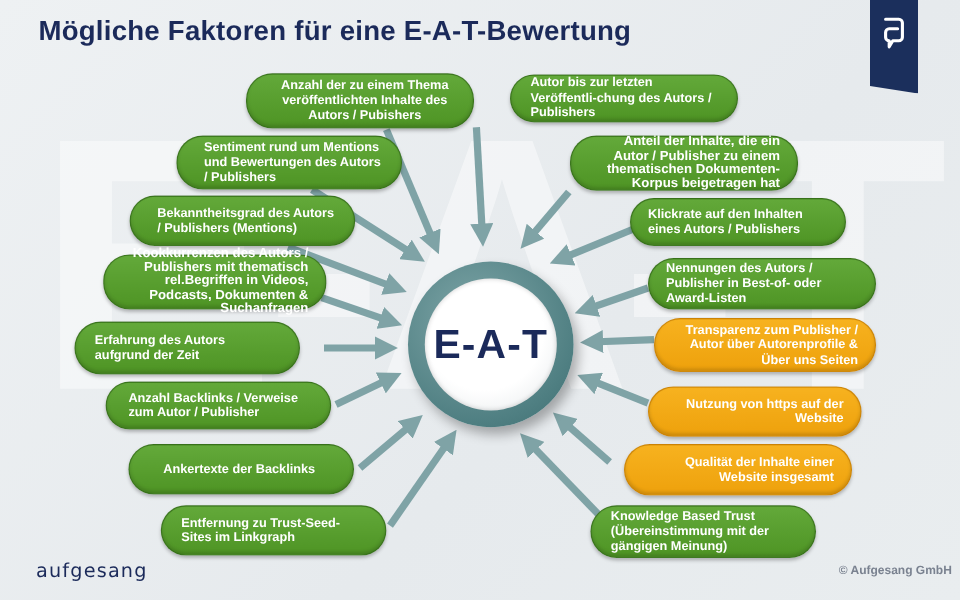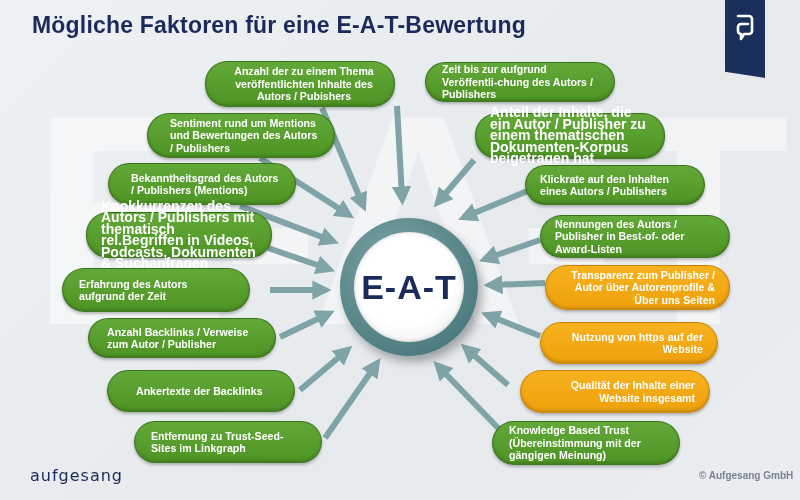--- a/index.html
+++ b/index.html
@@ -10,21 +10,21 @@
     color:rgba(255,255,255,0.45); letter-spacing:-10px; line-height:1; pointer-events:none; }
   .title { position:absolute; left:32px; top:12px; font-size:23px; font-weight:bold; color:#1b2a5a; letter-spacing:0.2px; }
   .logo-tab { position:absolute; left:725px; top:0; width:40px; height:78px; background:#1b2f5c;
     clip-path: polygon(0 0,100% 0,100% 100%,0 92%); display:flex; justify-content:center; padding-top:12px; box-sizing:border-box; }
   .pill { position:absolute; border-radius:22px; color:#fff; font-weight:bold; font-size:10.6px; line-height:12.5px;
     box-sizing:border-box; display:flex; align-items:center; padding:0 14px 0 24px;
     box-shadow: 0 2px 3px rgba(0,0,0,0.25), inset 0 -2px 3px rgba(0,0,0,0.15);
     border:1px solid rgba(40,90,20,0.6); }
   .pill.green { background: linear-gradient(#63a93a, #4e9424); }
   .pill.orange { background: linear-gradient(#f7b21f, #eea10c); border-color: rgba(180,110,0,0.6); text-align: right; }
-  .pill.small { font-size:14px; line-height:11.5px; }
+  .pill.small { font-size:11px; line-height:11.5px;text-align:right; }
   .center { position:absolute; left:340px; top:218px; width:138px; height:138px; border-radius:50%;
     background: radial-gradient(circle at 40% 35%, #7fa6a8, #4f7f82 70%, #3e6d70);
     box-shadow: 4px 6px 10px rgba(0,0,0,0.3); }
   .center-inner { position:absolute; left:14px; top:14px; width:110px; height:110px; border-radius:50%;
     background: radial-gradient(circle at 45% 40%, #ffffff 55%, #e4e8ea); display:flex; align-items:center; justify-content:center;
     box-shadow: inset 0 0 4px rgba(0,0,0,0.2); }
   .center-text { font-size:34px; font-weight:bold; color:#1b2a5a; letter-spacing:1px; }
   svg.arrows { position:absolute; left:0; top:0; }
   .brand { position:absolute; left:30px; top:466px; font-size:16px; color:#1b2a5a; letter-spacing:1px; font-family:"DejaVu Sans", sans-serif; }
   .copyright { position:absolute; left:683px; top:470px; font-size:10px; font-weight:bold; color:#7a8290;margin-left:16px; }
@@ -71,21 +71,21 @@
 <div class="center">
   <div class="center-inner">
     <span class="center-text">E-A-T</span>
   </div>
 </div>
 
 <div class="pill green" style="left:205px;top:61px;width:190px;height:46px;padding-left:22px;text-align:center;">
     <span>Anzahl der zu einem Thema veröffentlichten Inhalte des Autors / Pubishers</span>
   </div>
 <div class="pill green" style="left:425px;top:62px;width:190px;height:40px;padding-left:16px;">
-    <span>Zeit bis zur aufgrund Veröffentli-chung des Autors / Publishers</span>
+    <span>Autor bis zur letzten Veröffentli-chung des Autors / Publishers</span>
   </div>
 <div class="pill green" style="left:147px;top:113px;width:188px;height:45px;padding-left:22px;">
     <span>Sentiment rund um Mentions und Bewertungen des Autors / Publishers</span>
   </div>
 <div class="pill green small" style="left:475px;top:113px;width:190px;height:46px;padding-left:14px;">
     <span>Anteil der Inhalte, die ein Autor / Publisher zu einem thematischen Dokumenten-Korpus beigetragen hat</span>
   </div>
 <div class="pill green" style="left:108px;top:163px;width:188px;height:42px;padding-left:22px;">
     <span>Bekanntheitsgrad des Autors / Publishers (Mentions)</span>
   </div>

